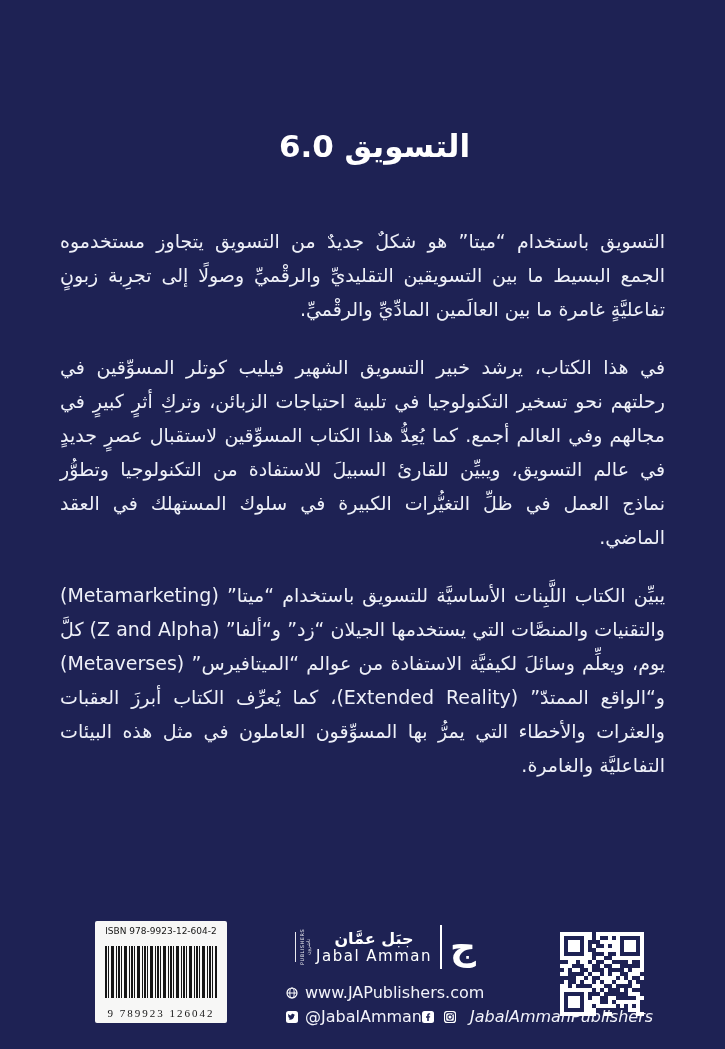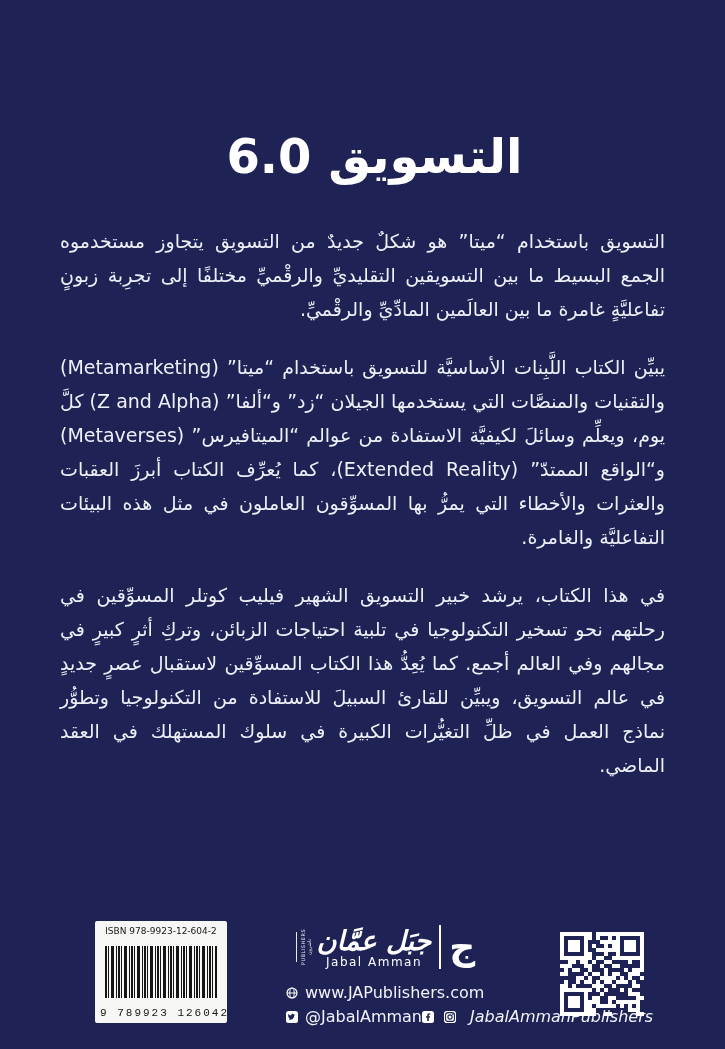--- a/index.html
+++ b/index.html
@@ -13,21 +13,21 @@
     width:725px;height:1049px;
     background:#1e2254;
     overflow:hidden;
     color:#ffffff;
   }
   
   .title{
     position:absolute;top:128px;left:0;right:0;
     text-align:center;
     direction:rtl;
-    font-size:48px;font-weight:bold;
+    font-size:31px;font-weight:bold;
     letter-spacing:0;
     color:#ffffff;
     margin:0;
     padding-left:24px;
   }
   
   .body-text{
     position:absolute;top:224px;left:60px;width:605px;
     direction:rtl;
     text-align:justify;
@@ -61,21 +61,21 @@
       #151515 0px,#151515 2px,
       #f7f7f6 2px,#f7f7f6 3px,
       #151515 3px,#151515 4px,
       #f7f7f6 4px,#f7f7f6 6px,
       #151515 6px,#151515 9px,
       #f7f7f6 9px,#f7f7f6 11px,
       #151515 11px,#151515 12px,
       #f7f7f6 12px,#f7f7f6 13px);
   }
   .isbn-digits{
-    font-family:Liberation Mono, monospace;
+    font-family:Liberation Serif, serif;
     font-size:11px;
     letter-spacing:2px;
     text-align:center;
     white-space:nowrap;
     color:#151515;
   }
   
   .publisher{
     position:absolute;left:278px;top:920px;width:215px;
   }
@@ -92,27 +92,26 @@
     writing-mode:vertical-rl;
     letter-spacing:.5px;
     height:30px;
     opacity:.9;
   }
   .logo-names{
     display:flex;flex-direction:column;align-items:center;
     line-height:1;
   }
   .logo-ar{
-    font-size:27px;font-weight:bold;
+    font-size:16px;font-weight:bold;
     direction:rtl;
     letter-spacing:1px;
-    font-style:italic;
   }
   .logo-en{
-    font-size:12px;
+    font-size:15px;
     letter-spacing:1.5px;
     margin-top:2px;
   }
   .logo-divider{
     width:2px;height:44px;background:#ffffff;
     margin:0 8px;
   }
   .logo-mark{
     font-size:36px;font-weight:bold;
     line-height:44px;
@@ -144,23 +143,23 @@
   }
 </style>
 </head>
 <body>
 
 <div class="cover">
 
   <h1 class="title">التسويق 6.0</h1>
 
   <div class="body-text">
-    <p>التسويق باستخدام “ميتا” هو شكلٌ جديدٌ من التسويق يتجاوز مستخدموه الجمع البسيط ما بين التسويقين التقليديِّ والرقْميِّ مختلفًا إلى تجرِبة زبونٍ تفاعليَّةٍ غامرة ما بين العالَمين المادِّيِّ والرقْميِّ.</p>
+    <p>التسويق باستخدام “ميتا” هو شكلٌ جديدٌ من التسويق يتجاوز مستخدموه الجمع البسيط ما بين التسويقين التقليديِّ والرقْميِّ وصولًا إلى تجرِبة زبونٍ تفاعليَّةٍ غامرة ما بين العالَمين المادِّيِّ والرقْميِّ.</p>
+    <p>في هذا الكتاب، يرشد خبير التسويق الشهير فيليب كوتلر المسوِّقين في رحلتهم نحو تسخير التكنولوجيا في تلبية احتياجات الزبائن، وتركِ أثرٍ كبيرٍ في مجالهم وفي العالم أجمع. كما يُعِدُّ هذا الكتاب المسوِّقين لاستقبال عصرٍ جديدٍ في عالم التسويق، ويبيِّن للقارئ السبيلَ للاستفادة من التكنولوجيا وتطوُّر نماذج العمل في ظلِّ التغيُّرات الكبيرة في سلوك المستهلك في العقد الماضي.</p>
     <p>يبيِّن الكتاب اللَّبِنات الأساسيَّة للتسويق باستخدام “ميتا” (Metamarketing) والتقنيات والمنصَّات التي يستخدمها الجيلان “زد” و“ألفا” (Z and Alpha) كلَّ يوم، ويعلِّم وسائلَ لكيفيَّة الاستفادة من عوالم “الميتافيرس” (Metaverses) و“الواقع الممتدّ” (Extended Reality)، كما يُعرِّف الكتاب أبرزَ العقبات والعثرات والأخطاء التي يمرُّ بها المسوِّقون العاملون في مثل هذه البيئات التفاعليَّة والغامرة.</p>
-    <p>في هذا الكتاب، يرشد خبير التسويق الشهير فيليب كوتلر المسوِّقين في رحلتهم نحو تسخير التكنولوجيا في تلبية احتياجات الزبائن، وتركِ أثرٍ كبيرٍ في مجالهم وفي العالم أجمع. كما يُعِدُّ هذا الكتاب المسوِّقين لاستقبال عصرٍ جديدٍ في عالم التسويق، ويبيِّن للقارئ السبيلَ للاستفادة من التكنولوجيا وتطوُّر نماذج العمل في ظلِّ التغيُّرات الكبيرة في سلوك المستهلك في العقد الماضي.</p>
   </div>
 
   <div class="barcode-box">
     <div class="isbn-label">ISBN 978-9923-12-604-2</div>
     <div class="bars"></div>
     <div class="isbn-digits">9 789923 126042</div>
   </div>
 
   <div class="publisher">
     <div class="logo-row">

